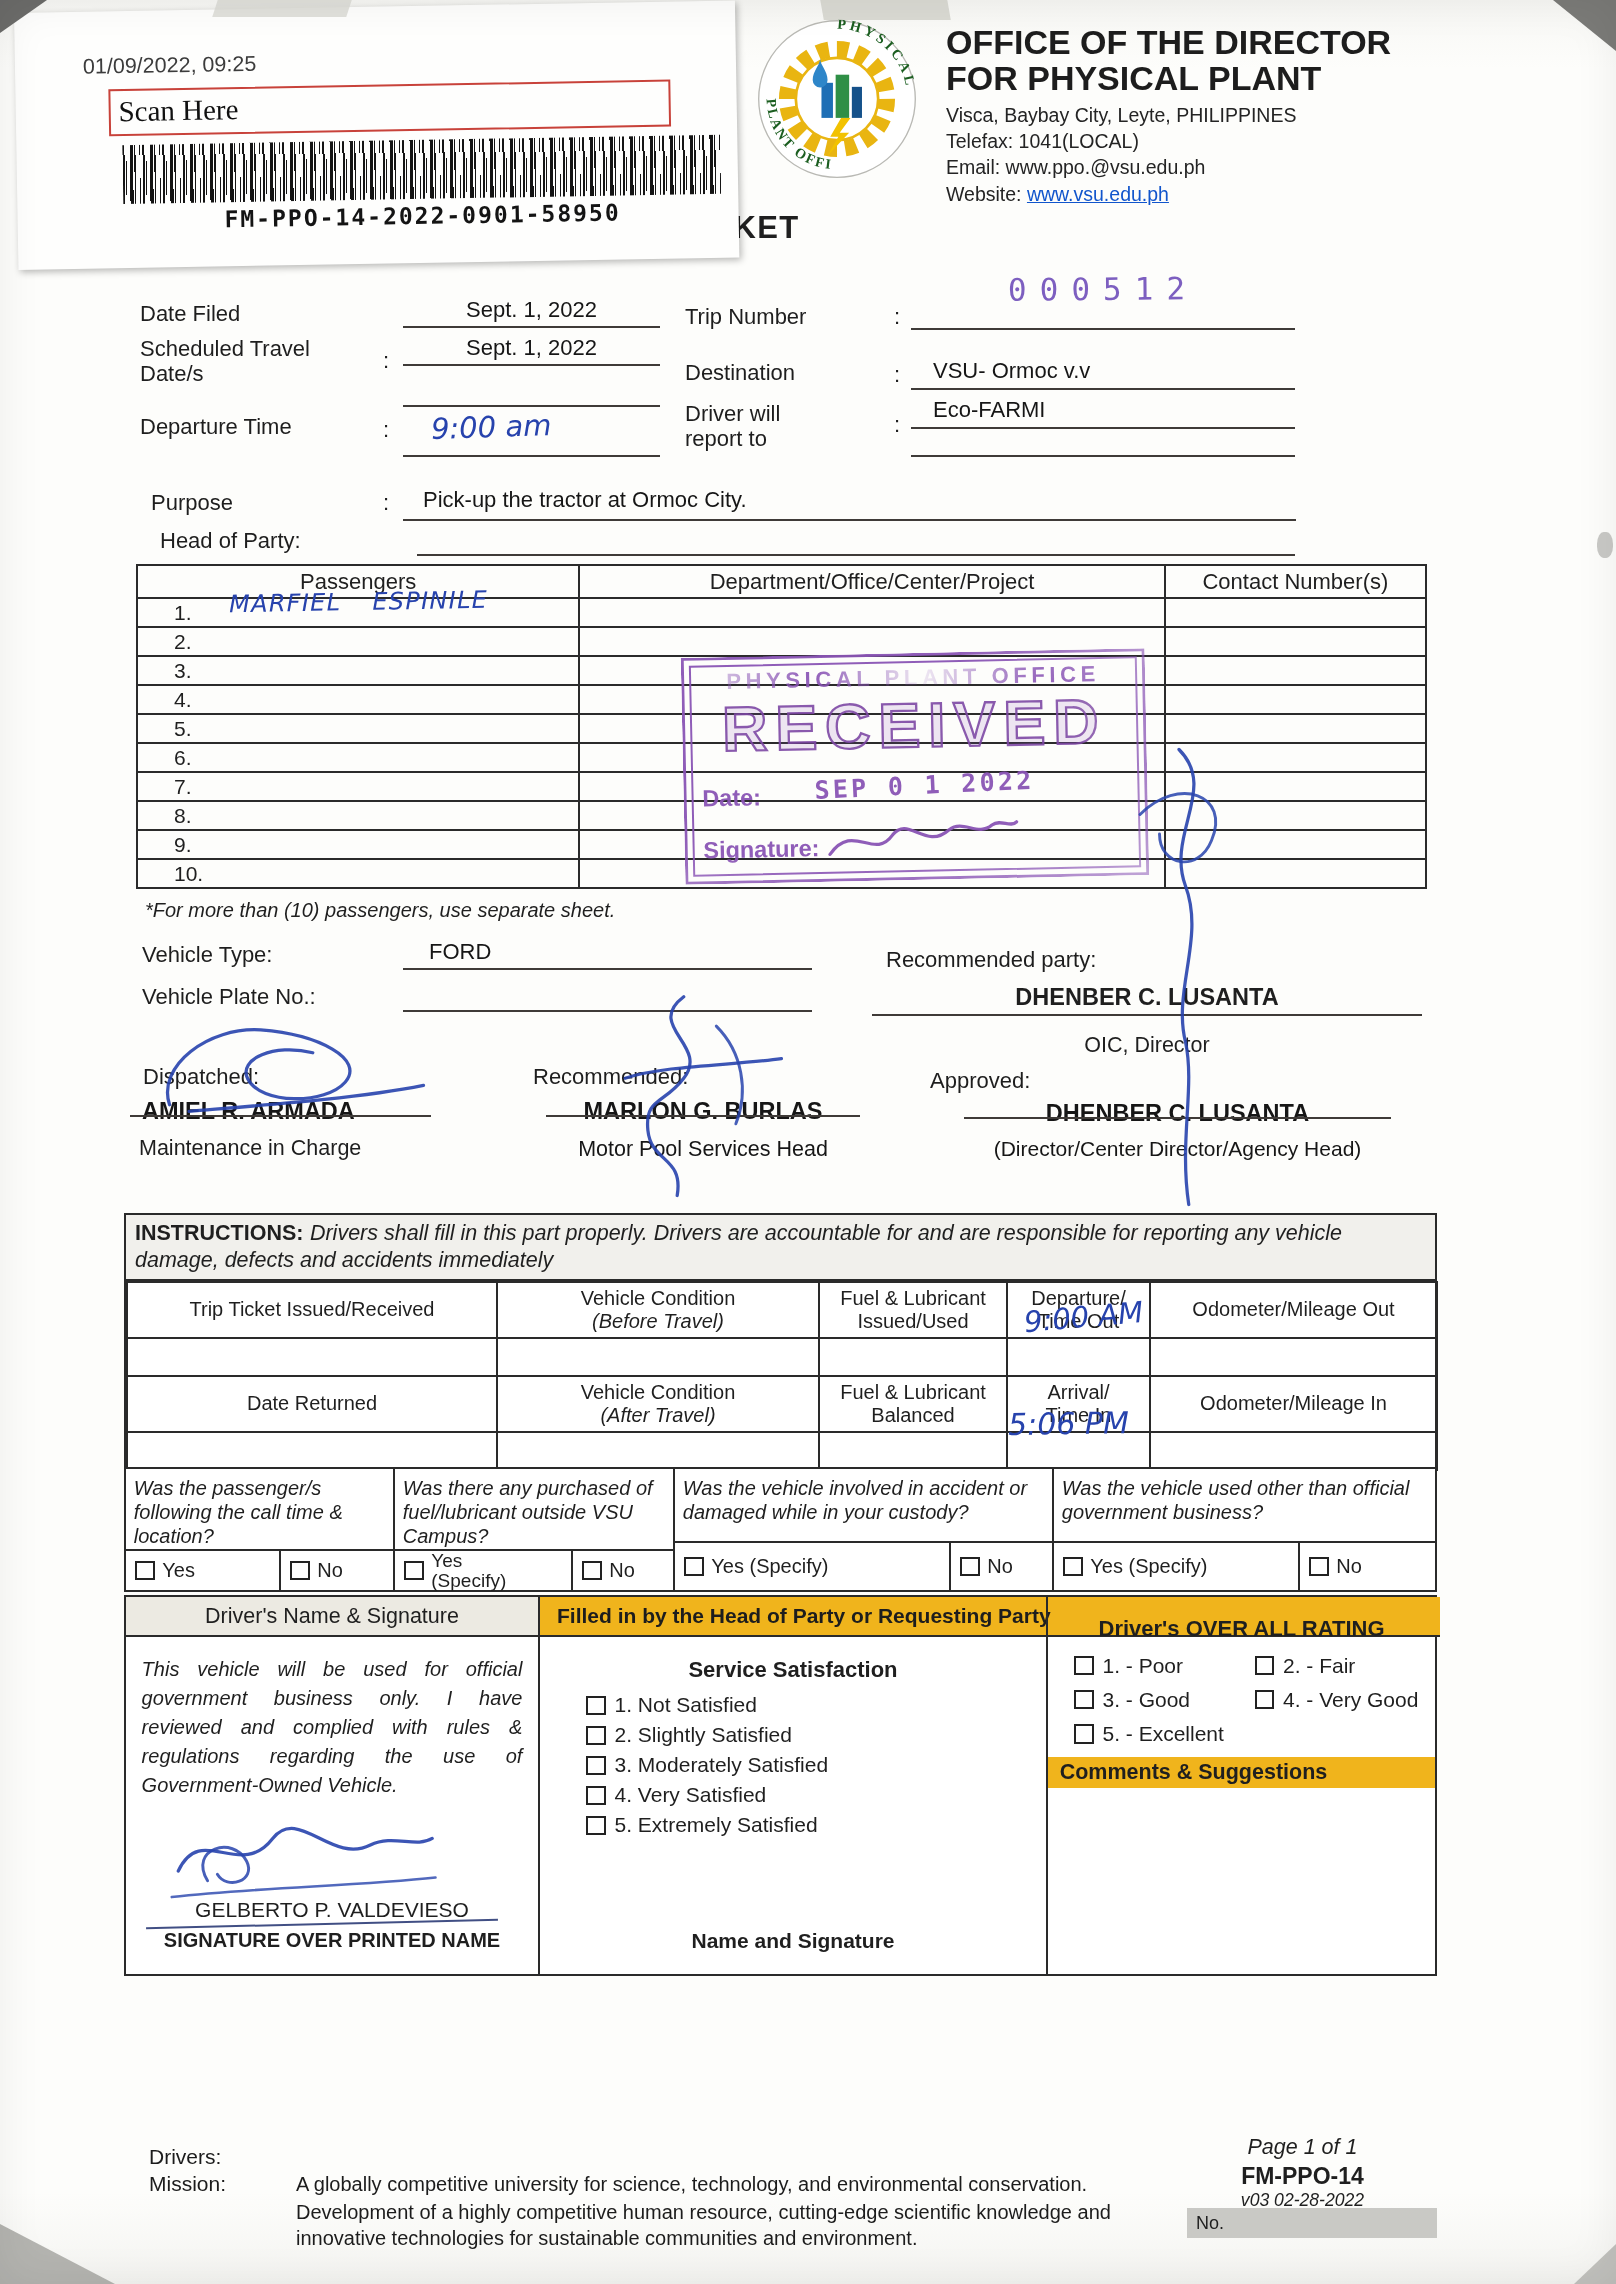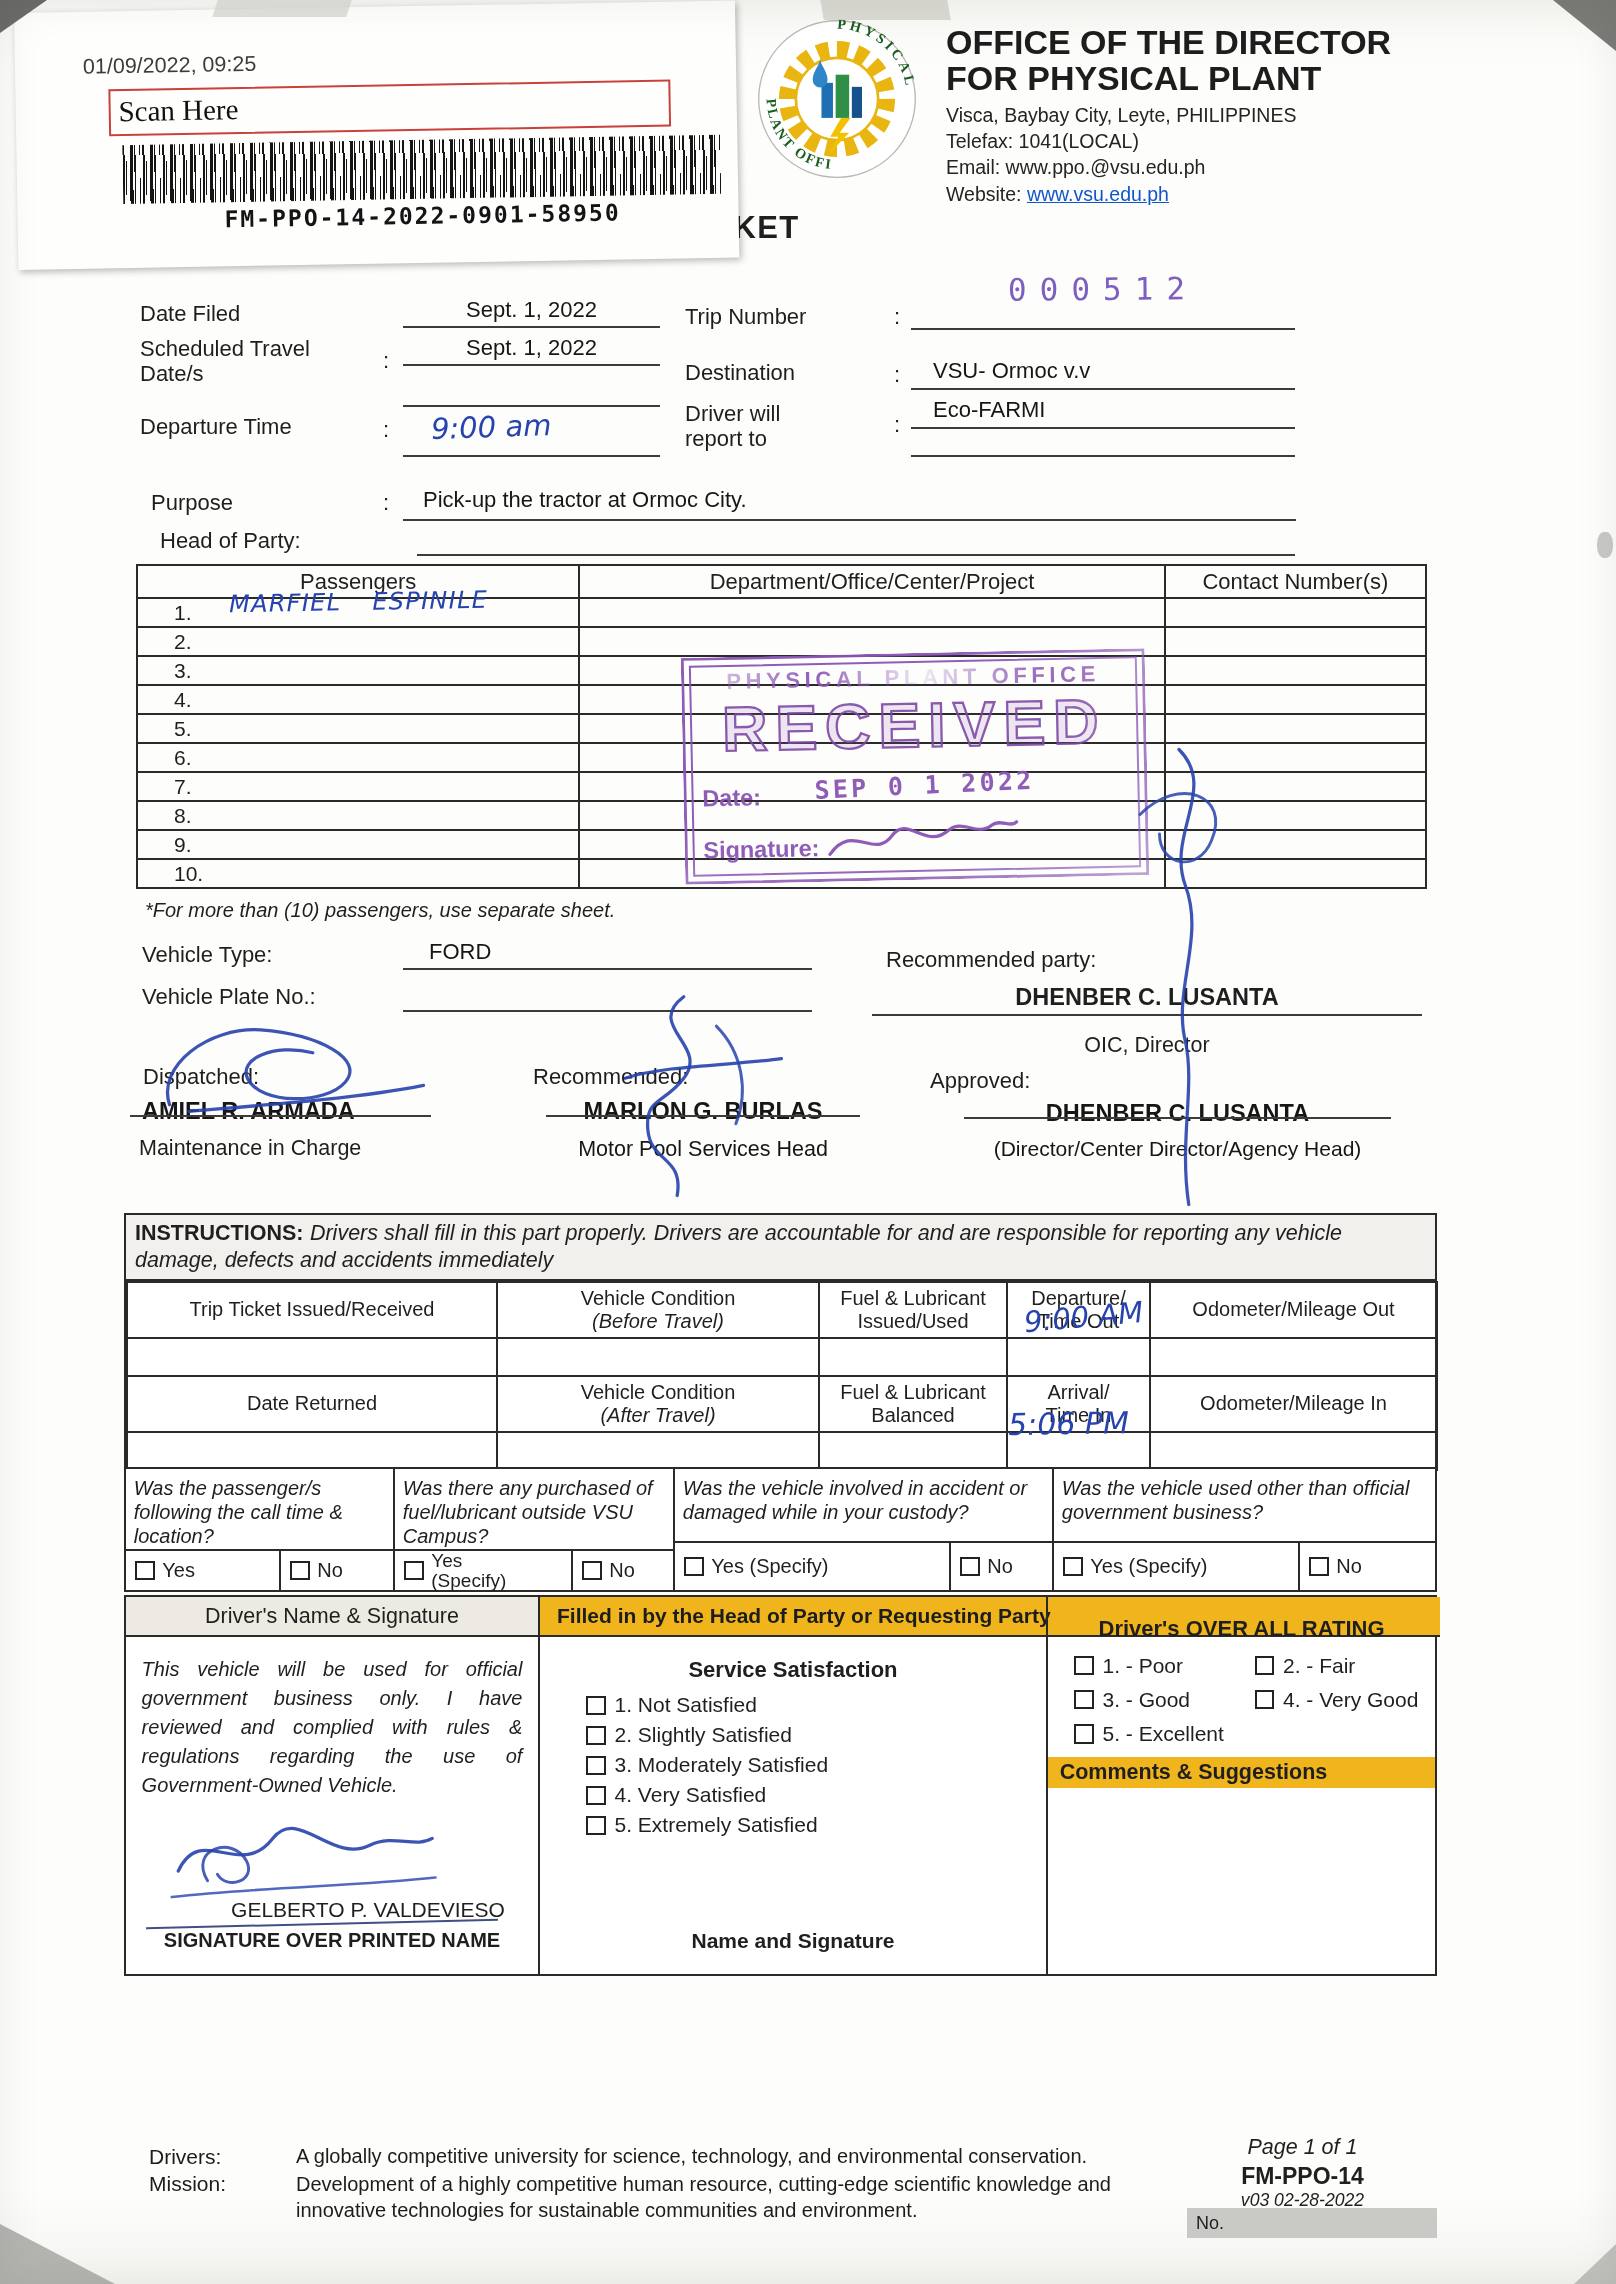--- a/index.html
+++ b/index.html
@@ -109,34 +109,34 @@
     box-sizing:border-box;display:flex;z-index:1;background:#fff;}
   .dcol{box-sizing:border-box;position:relative;}
   .dcol + .dcol{border-left:2px solid #2a2a2a;}
   .dc1{width:412px;}
   .dc2{width:508px;}
   .dc3{flex:1;}
   .dhead{height:40px;display:flex;align-items:center;justify-content:center;font-size:21.5px;box-sizing:border-box;border-bottom:2px solid #2a2a2a;}
   .dc1 .dhead{background:#eceae2;}
   .yhead{background:#f0b41c;justify-content:flex-start;padding-left:17px;font-weight:bold;font-size:21px;color:#1d1d1d;}
   .decl{padding:18px 15.6px 0 15.6px;font-size:20px;font-style:italic;line-height:1.45;text-align:justify;}
-  .dname{position:absolute;left:0;top:301px;width:100%;text-align:center;font-size:21px;margin-left:36px;}
+  .dname{position:absolute;left:0;top:301px;width:100%;text-align:center;font-size:21px;}
   .dcap{position:absolute;left:0;top:332px;width:100%;text-align:center;font-size:20px;font-weight:bold;}
   .strike{position:absolute;left:19.5px;top:326px;width:352px;border-bottom:2.6px solid #20306e;transform:rotate(-1.4deg);opacity:.85;}
   .coltitle{margin-top:19.5px;text-align:center;font-size:22px;font-weight:bold;}
   .svclist{margin:7.8px 0 0 46px;}
   .svcitem{display:flex;align-items:center;gap:9px;height:30px;font-size:21px;}
   .ratgrid{display:grid;grid-template-columns:1fr 1fr;margin:9px 0 0 26px;row-gap:5.2px;}
   .ratitem{display:flex;align-items:center;gap:9px;font-size:21px;height:29px;}
   .commbar{margin-top:9px;height:31px;background:#f0b41c;font-size:21.5px;font-weight:bold;display:flex;align-items:center;padding-left:11.7px;}
   .namesig{position:absolute;left:0;top:332px;width:100%;text-align:center;font-size:21px;font-weight:bold;}
 
   
   .f-lbl{position:absolute;font-size:21px;color:#1c1c1c;}
-  .f-txt{position:absolute;left:296px;width:866px;font-size:20px;line-height:1.32;color:#1c1c1c;}
+  .f-txt{position:absolute;left:296px;width:866px;font-size:20px;line-height:1.32;color:#1c1c1c;margin-top:28px;}
   .fright{position:absolute;left:1169px;width:267px;text-align:center;}
   .fpage{font-size:21.5px;font-style:italic;}
   .fcode{font-size:23px;font-weight:bold;margin-top:2.6px;}
   .fver{font-size:17.6px;font-style:italic;}
   .nobox{position:absolute;left:1187px;top:2208px;width:250px;height:30px;background:#c9c9c5;
     font-size:18px;display:flex;align-items:center;padding-left:9px;box-sizing:border-box;}
 </style>
 </head>
 <body>
 

